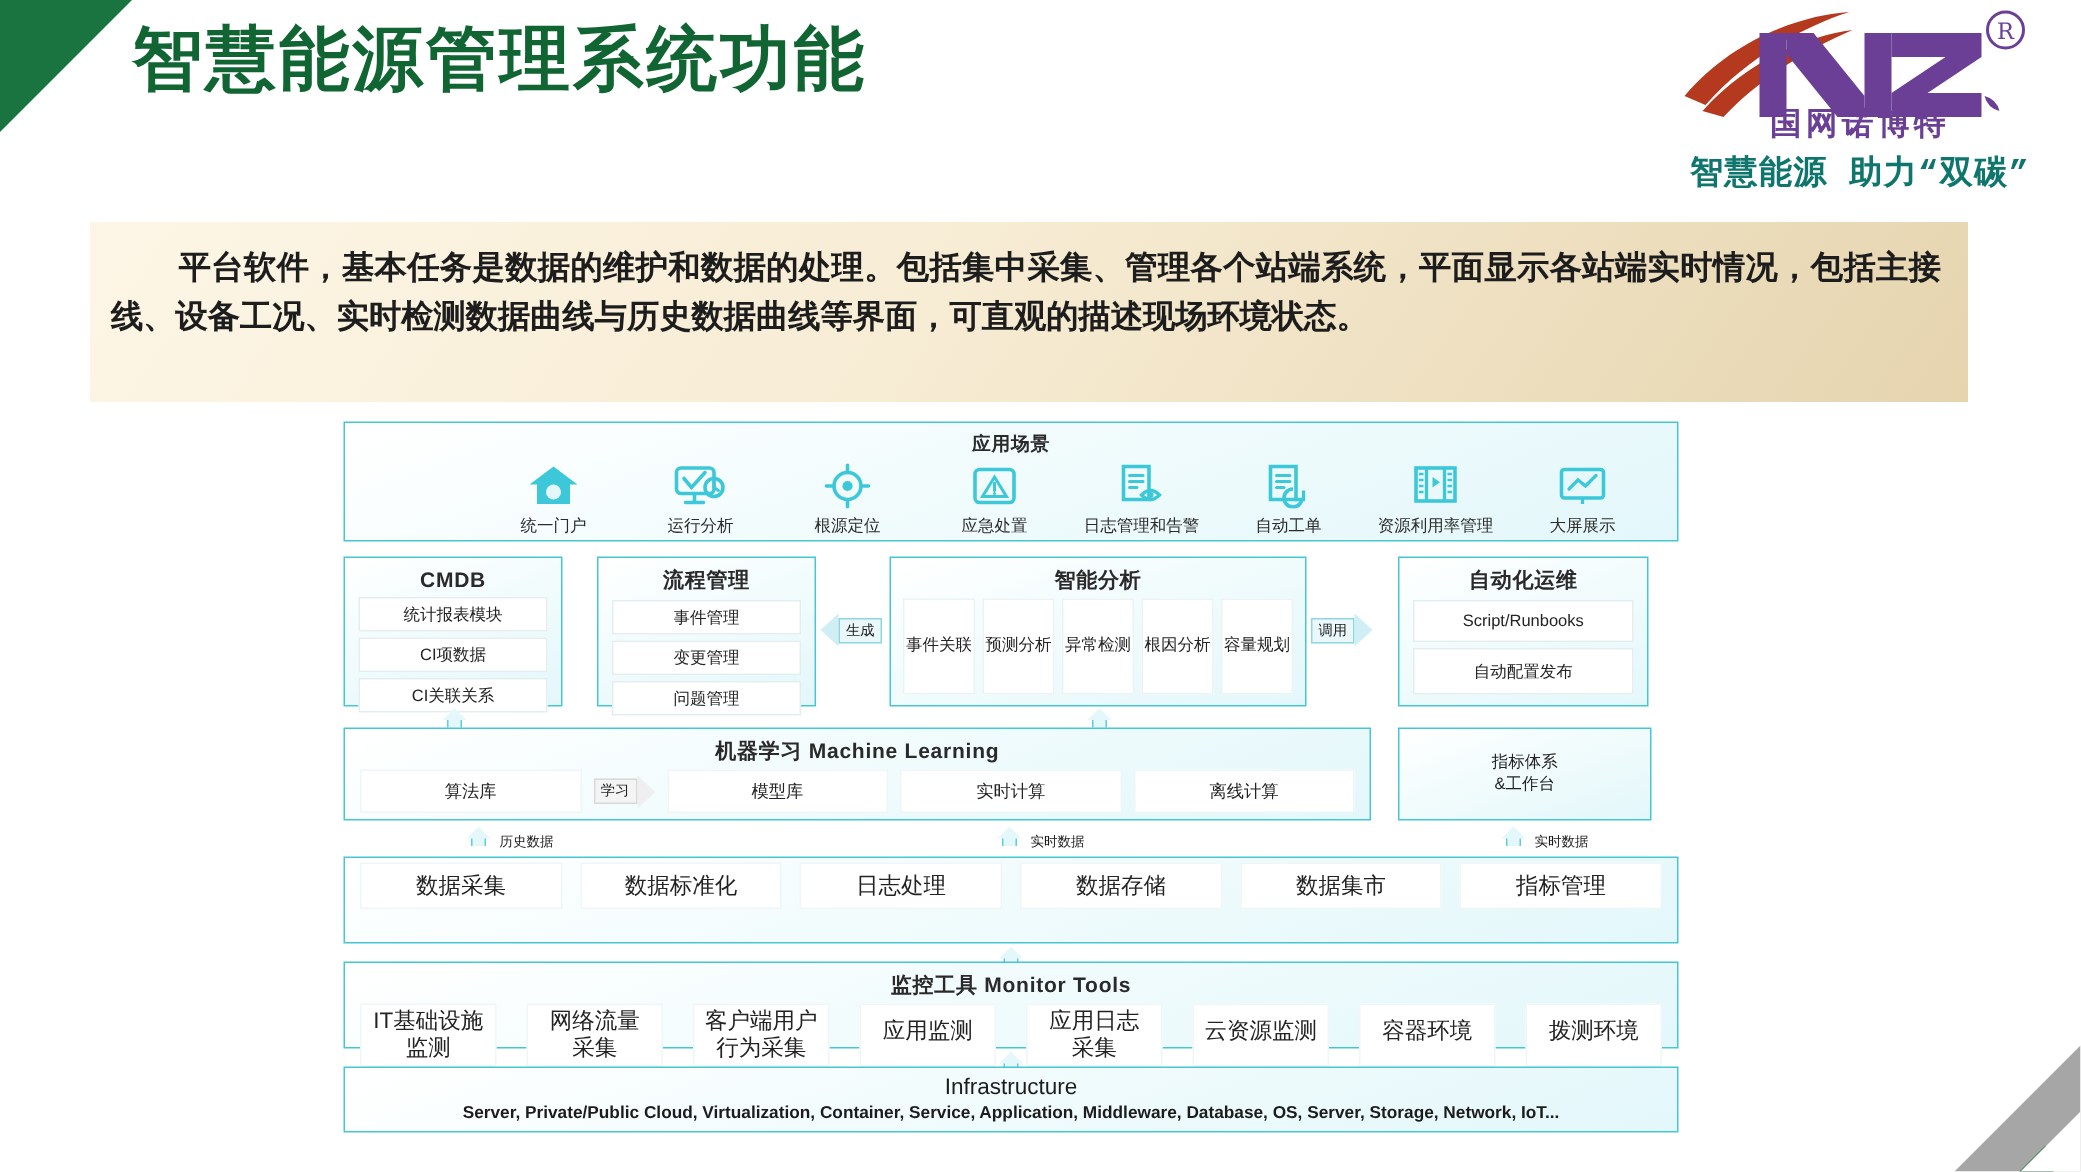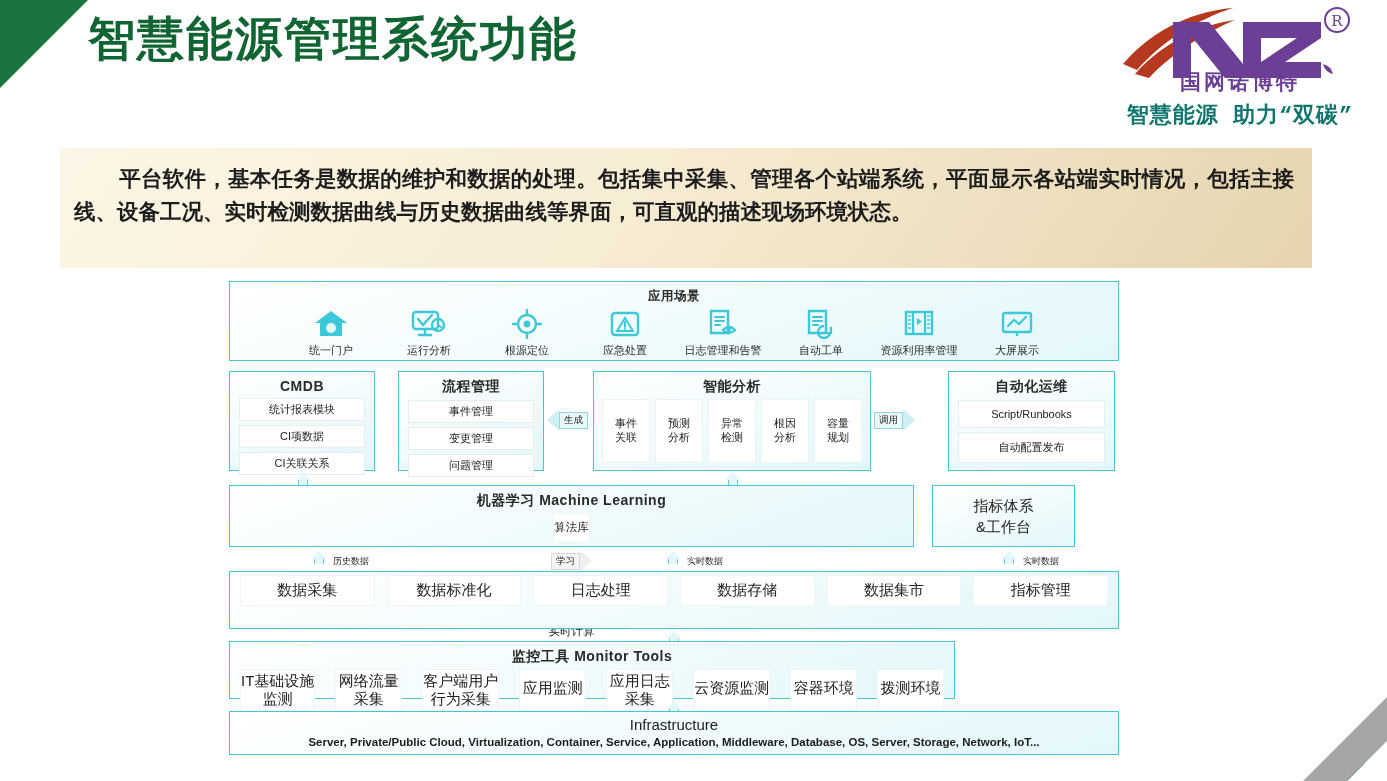--- a/index.html
+++ b/index.html
@@ -58,43 +58,43 @@
     position:relative;
   }
   .panel-title{
     text-align:center;font-size:12.5px;color:#2a2a2a;font-weight:600;
     padding-top:6px;letter-spacing:.5px;
   }
   .panel-title.big{font-size:14px;font-weight:700;}
 
   
   #row-scenarios{position:absolute;left:0;top:0;width:890px;height:80px;}
-  #scenario-list{display:flex;justify-content:center;align-items:flex-start;
+  #scenario-list{display:flex;justify-content:flex-end;align-items:flex-start;
     padding:2px 14px 0 14px;}
   .scenario{width:98px;text-align:center;}
   .scenario .ico{height:34px;display:flex;align-items:center;justify-content:center;}
   .scenario .lbl{font-size:11px;color:#2b2b2b;margin-top:2px;white-space:nowrap;}
 
   
   #row-two{position:absolute;left:0;top:90px;width:890px;height:100px;}
   #p-cmdb{position:absolute;left:0;top:0;width:146px;height:100px;}
   #p-flow{position:absolute;left:169px;top:0;width:146px;height:100px;}
   #p-ai{position:absolute;left:364px;top:0;width:278px;height:100px;}
-  #p-auto{position:absolute;left:703px;top:0;width:167px;height:100px;margin-left:16px;}
+  #p-auto{position:absolute;left:703px;top:0;width:167px;height:100px;}
 
   .chip{
     background:#ffffff;border:1px solid #e4eef0;margin:4px 9px 0 9px;
     text-align:center;font-size:11px;color:#232323;padding:3px 0;
     white-space:nowrap;
   }
   .chip.tall{padding:7px 0;}
   #ai-grid{display:flex;justify-content:space-between;padding:3px 8px 0 8px;}
   .ai-cell{
     width:46px;height:62px;background:#ffffff;border:1px solid #eaf4f5;
-    display:flex;flex-direction:column;align-items:center;justify-content:center;
+    display:flex;align-items:center;justify-content:center;
     font-size:11px;color:#232323;line-height:1.25;
   }
 
   
   .arrow-h{position:absolute;display:flex;align-items:center;height:22px;}
   .arrow-lbl{
     font-size:9.5px;color:#1d1d1d;background:#eaf8fb;border:1px solid #8ed6e0;
     padding:1px 4px;white-space:nowrap;
   }
   .tri-r{width:0;height:0;border-left:12px solid #cfeff4;
@@ -113,41 +113,41 @@
     border-left:1.2px solid #5fcede;border-right:1.2px solid #5fcede;
     margin:7px auto 0 auto;}
   .arrow-up b{display:block;width:0;height:0;position:absolute;left:0;top:0;
     border-left:8px solid transparent;border-right:8px solid transparent;
     border-bottom:8px solid #e4f7fa;}
   .vlabel{position:absolute;font-size:9px;color:#1b1b1b;white-space:nowrap;}
 
   
   #row-ml{position:absolute;left:0;top:204px;width:890px;height:62px;}
   #p-ml{position:absolute;left:0;top:0;width:685px;height:62px;}
-  #p-kpi{position:absolute;left:703px;top:0;width:143px;height:62px;
+  #p-kpi{position:absolute;left:703px;top:0;width:169px;height:62px;
     display:flex;align-items:center;justify-content:center;text-align:center;
-    font-size:15px;color:#232323;line-height:1.4;}
-  #ml-row{display:flex;align-items:center;padding:3px 10px 0 10px;gap:8px;flex-direction:column;}
+    font-size:11px;color:#232323;line-height:1.4;}
+  #ml-row{display:flex;align-items:center;padding:3px 10px 0 10px;gap:8px;}
   .ml-chip{
     background:#ffffff;border:1px solid #eef6f7;flex:1;text-align:center;
     font-size:11.5px;color:#232323;padding:6px 0;
   }
   #ml-arrow{display:flex;align-items:center;}
   #ml-arrow .arrow-lbl{background:#f4f4f4;border:1px solid #d8d8d8;}
 
   
   #row-data{position:absolute;left:0;top:290px;width:890px;height:58px;}
   .flat-row{display:flex;padding:3px 10px 0 10px;gap:12px;}
   .flat-chip{
     background:#ffffff;border:1px solid #eef6f7;flex:1;text-align:center;
     font-size:15px;color:#232323;padding:5px 0;white-space:nowrap;
   }
 
   
-  #row-monitor{position:absolute;left:0;top:360px;width:726px;height:58px;}
+  #row-monitor{position:absolute;left:0;top:360px;width:890px;height:58px;}
   .flat-chip.two{line-height:1.2;padding:2px 0;}
 
   
   #row-infra{position:absolute;left:0;top:430px;width:890px;height:44px;
     text-align:center;}
   #infra-title{font-size:15px;color:#1c1c1c;padding-top:4px;}
   #infra-sub{font-size:11.5px;color:#1c1c1c;font-weight:bold;padding-top:3px;}
 
   svg{display:block;}
 </style>

